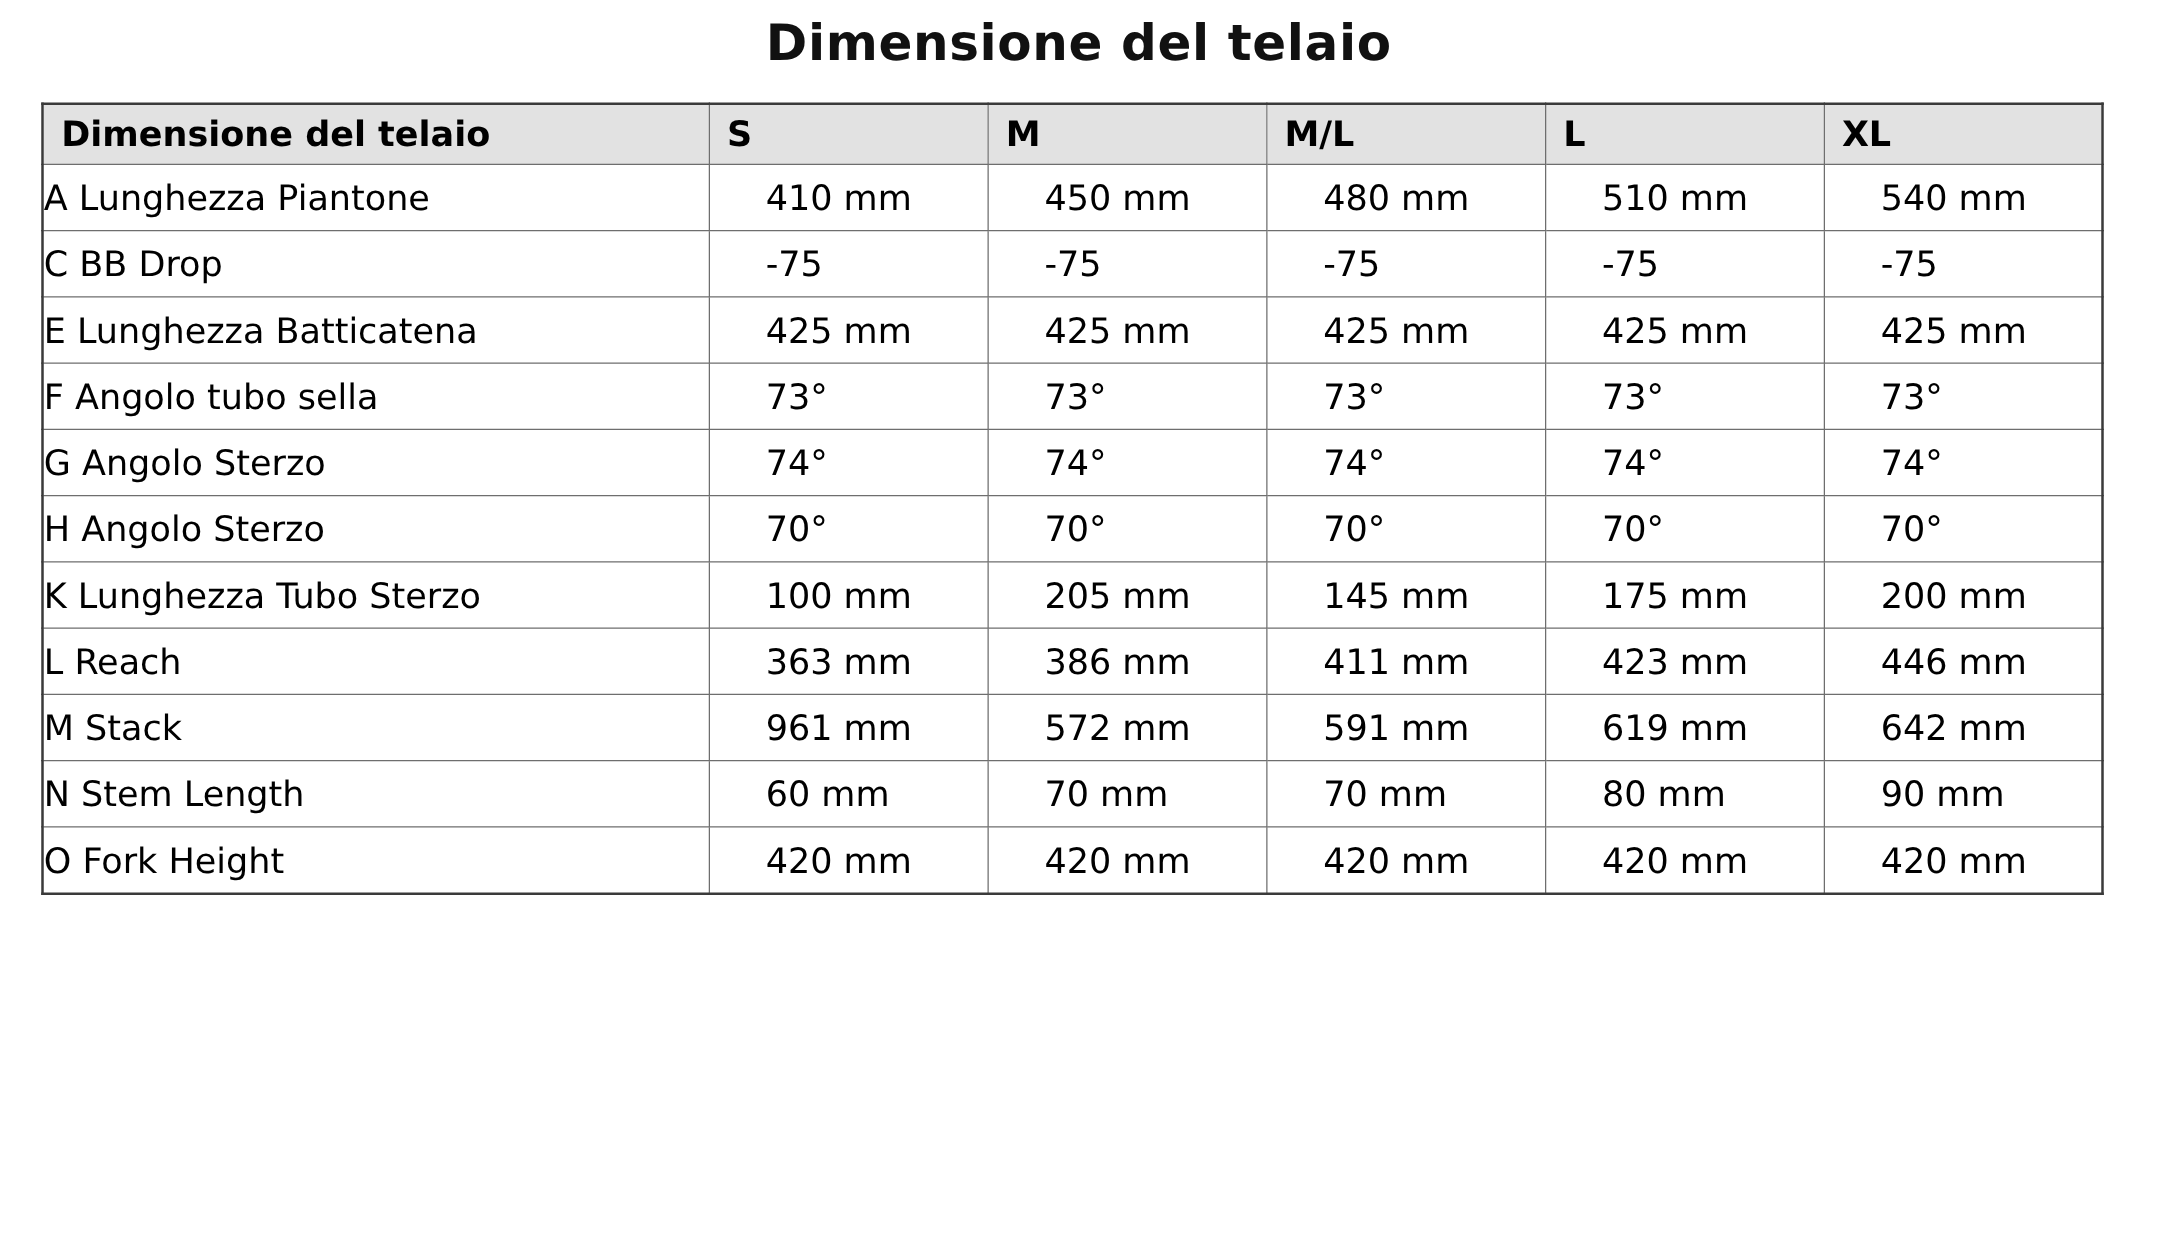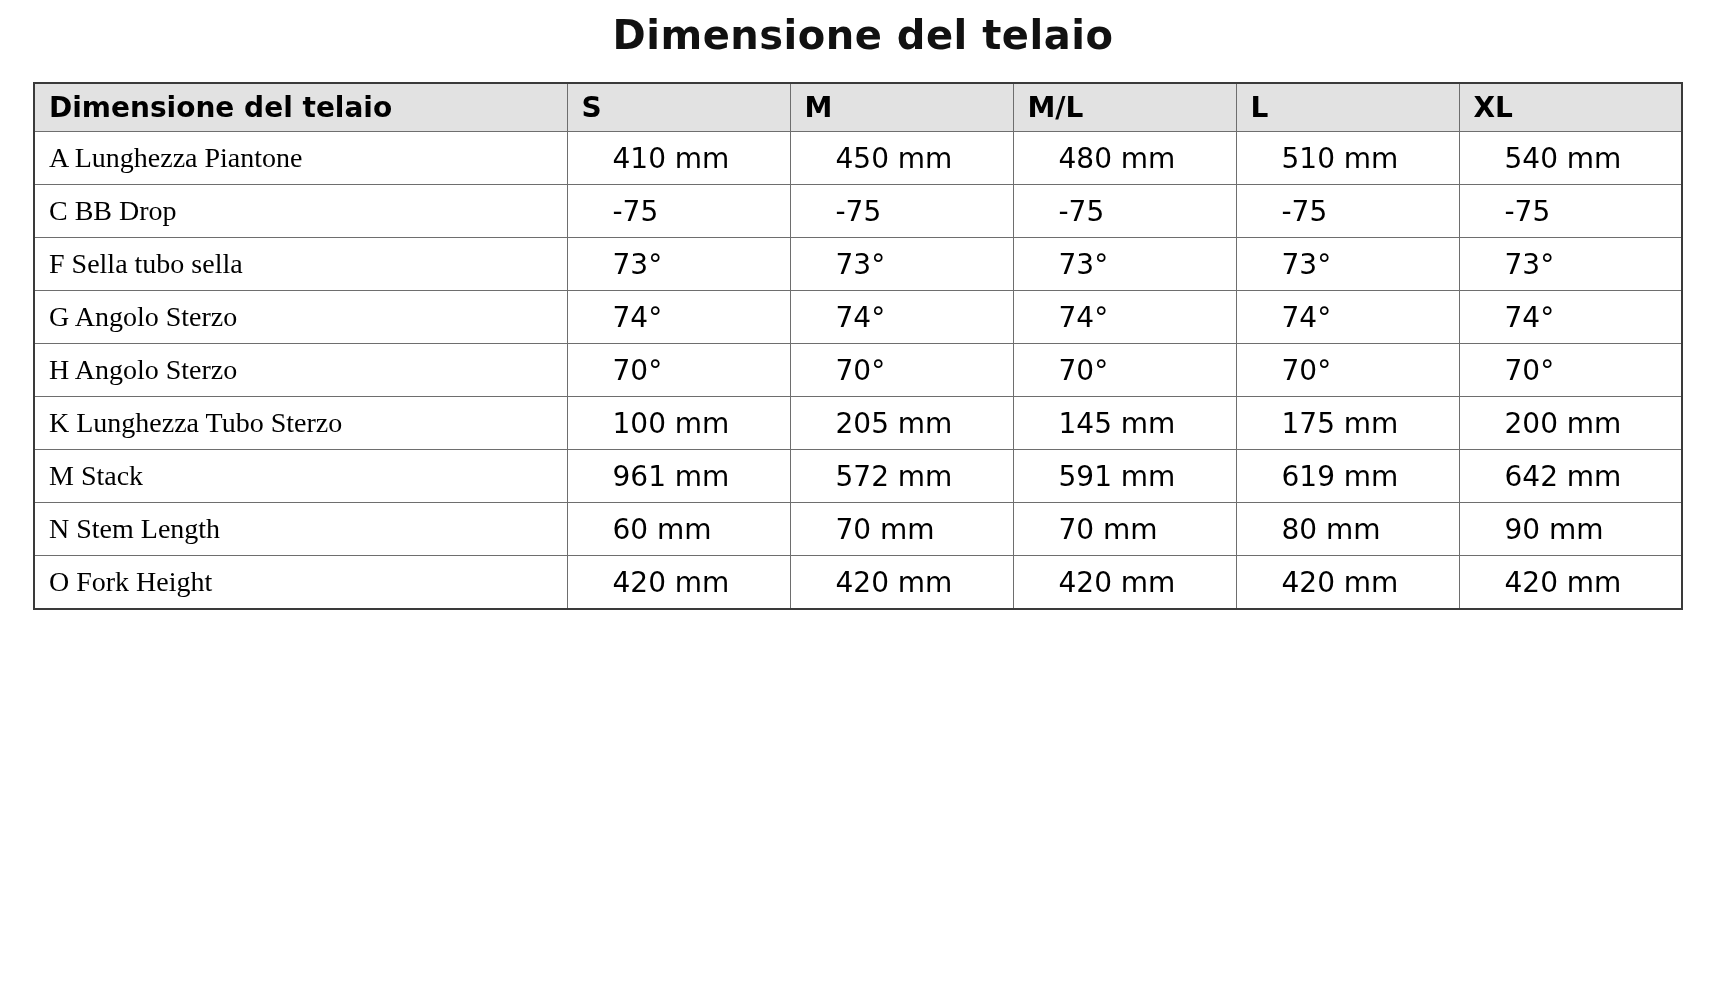--- a/index.html
+++ b/index.html
@@ -45,21 +45,21 @@
   table.spec-table th {
     background: #e2e2e2;
     font-weight: bold;
     height: 47px;
     padding: 0 4px 0 14px;
   }
   table.spec-table td {
     height: 52px;
     background: #ffffff;
   }
-  table.spec-table td.label-cell { padding: 0 4px 0 14px; font-family: Liberation Serif, serif; }
+  table.spec-table td.label-cell { padding: 0 4px 0 0; }
   table.spec-table td.value-cell { padding: 0 4px 0 45px; }
 </style>
 </head>
 <body>
 
 <div class="page">
 
   <h1 class="title">Dimensione del telaio</h1>
 
   <table class="spec-table">
@@ -92,21 +92,29 @@
         </tr>
         <tr>
           <td class="label-cell">C BB Drop</td>
           <td class="value-cell">-75</td>
           <td class="value-cell">-75</td>
           <td class="value-cell">-75</td>
           <td class="value-cell">-75</td>
           <td class="value-cell">-75</td>
         </tr>
         <tr>
-          <td class="label-cell">F Sella tubo sella</td>
+          <td class="label-cell">E Lunghezza Batticatena</td>
+          <td class="value-cell">425 mm</td>
+          <td class="value-cell">425 mm</td>
+          <td class="value-cell">425 mm</td>
+          <td class="value-cell">425 mm</td>
+          <td class="value-cell">425 mm</td>
+        </tr>
+        <tr>
+          <td class="label-cell">F Angolo tubo sella</td>
           <td class="value-cell">73°</td>
           <td class="value-cell">73°</td>
           <td class="value-cell">73°</td>
           <td class="value-cell">73°</td>
           <td class="value-cell">73°</td>
         </tr>
         <tr>
           <td class="label-cell">G Angolo Sterzo</td>
           <td class="value-cell">74°</td>
           <td class="value-cell">74°</td>
@@ -124,20 +132,28 @@
         </tr>
         <tr>
           <td class="label-cell">K Lunghezza Tubo Sterzo</td>
           <td class="value-cell">100 mm</td>
           <td class="value-cell">205 mm</td>
           <td class="value-cell">145 mm</td>
           <td class="value-cell">175 mm</td>
           <td class="value-cell">200 mm</td>
         </tr>
         <tr>
+          <td class="label-cell">L Reach</td>
+          <td class="value-cell">363 mm</td>
+          <td class="value-cell">386 mm</td>
+          <td class="value-cell">411 mm</td>
+          <td class="value-cell">423 mm</td>
+          <td class="value-cell">446 mm</td>
+        </tr>
+        <tr>
           <td class="label-cell">M Stack</td>
           <td class="value-cell">961 mm</td>
           <td class="value-cell">572 mm</td>
           <td class="value-cell">591 mm</td>
           <td class="value-cell">619 mm</td>
           <td class="value-cell">642 mm</td>
         </tr>
         <tr>
           <td class="label-cell">N Stem Length</td>
           <td class="value-cell">60 mm</td>

